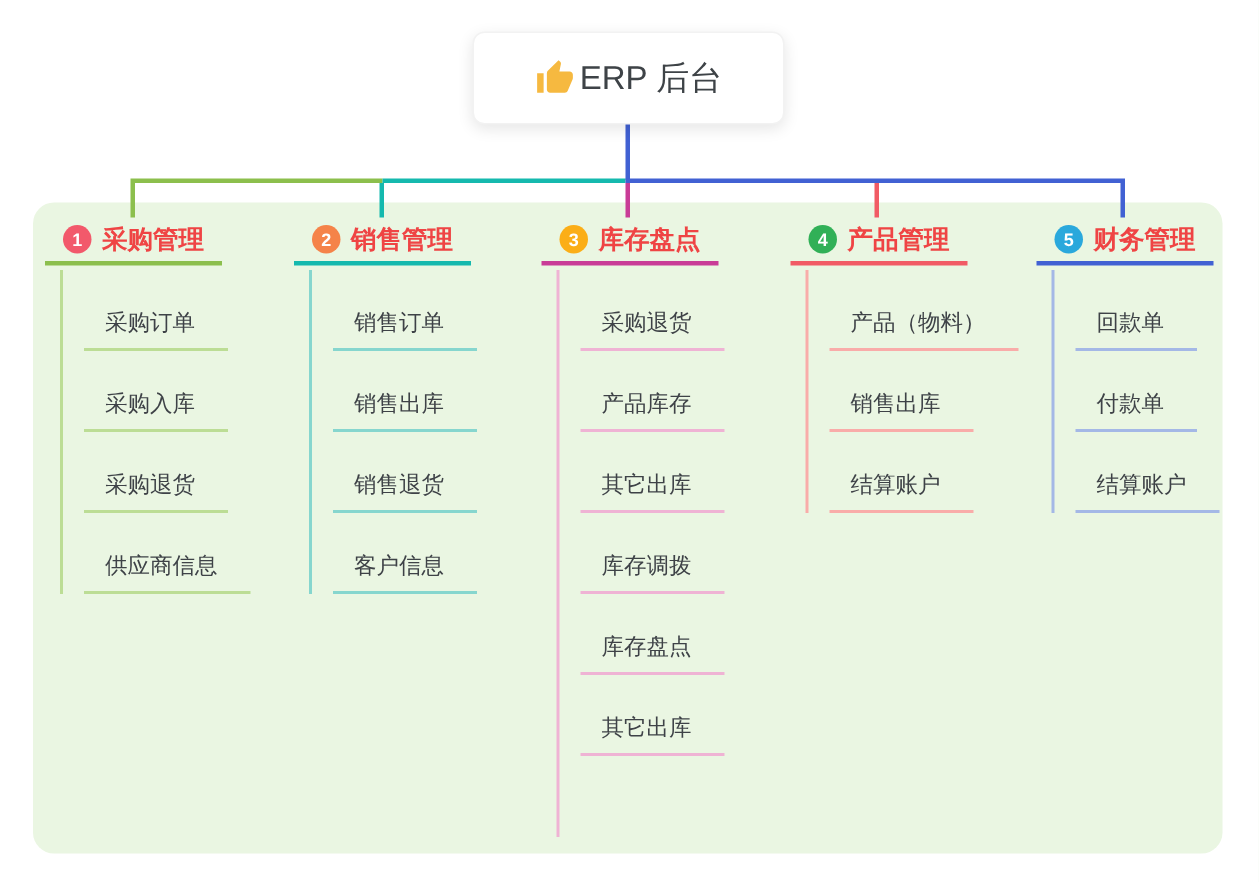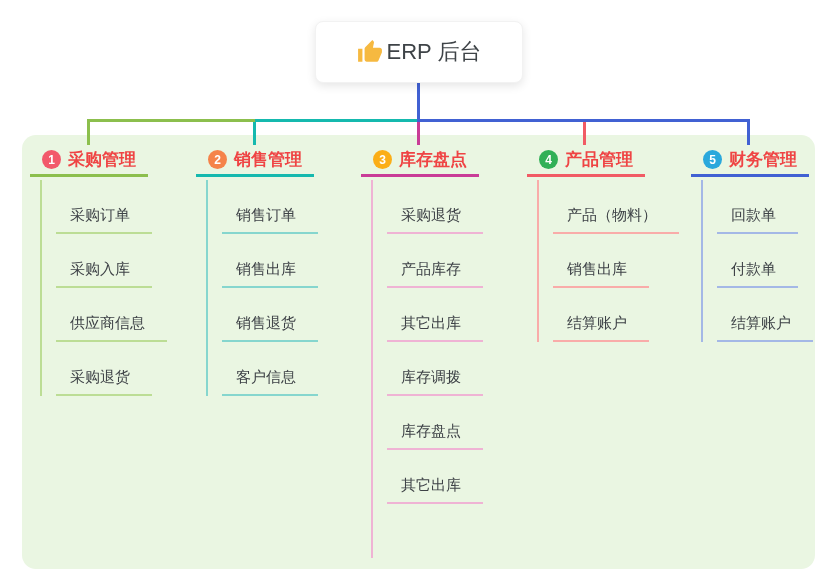--- a/index.html
+++ b/index.html
@@ -86,24 +86,24 @@
     </div>
     <div class="tree"></div>
     <div class="items">
       <div class="item">
           <span class="item-label">采购订单</span>
         </div>
       <div class="item">
           <span class="item-label">采购入库</span>
         </div>
       <div class="item">
-          <span class="item-label">供应商信息</span>
+          <span class="item-label">采购退货</span>
         </div>
       <div class="item">
-          <span class="item-label">采购退货</span>
+          <span class="item-label">供应商信息</span>
         </div>
     </div>
   </div>
 
   <div class="branch b2 n4">
     <div class="branch-header">
       <span class="badge">2</span>
       <span class="branch-label">销售管理</span>
     </div>
     <div class="tree"></div>

